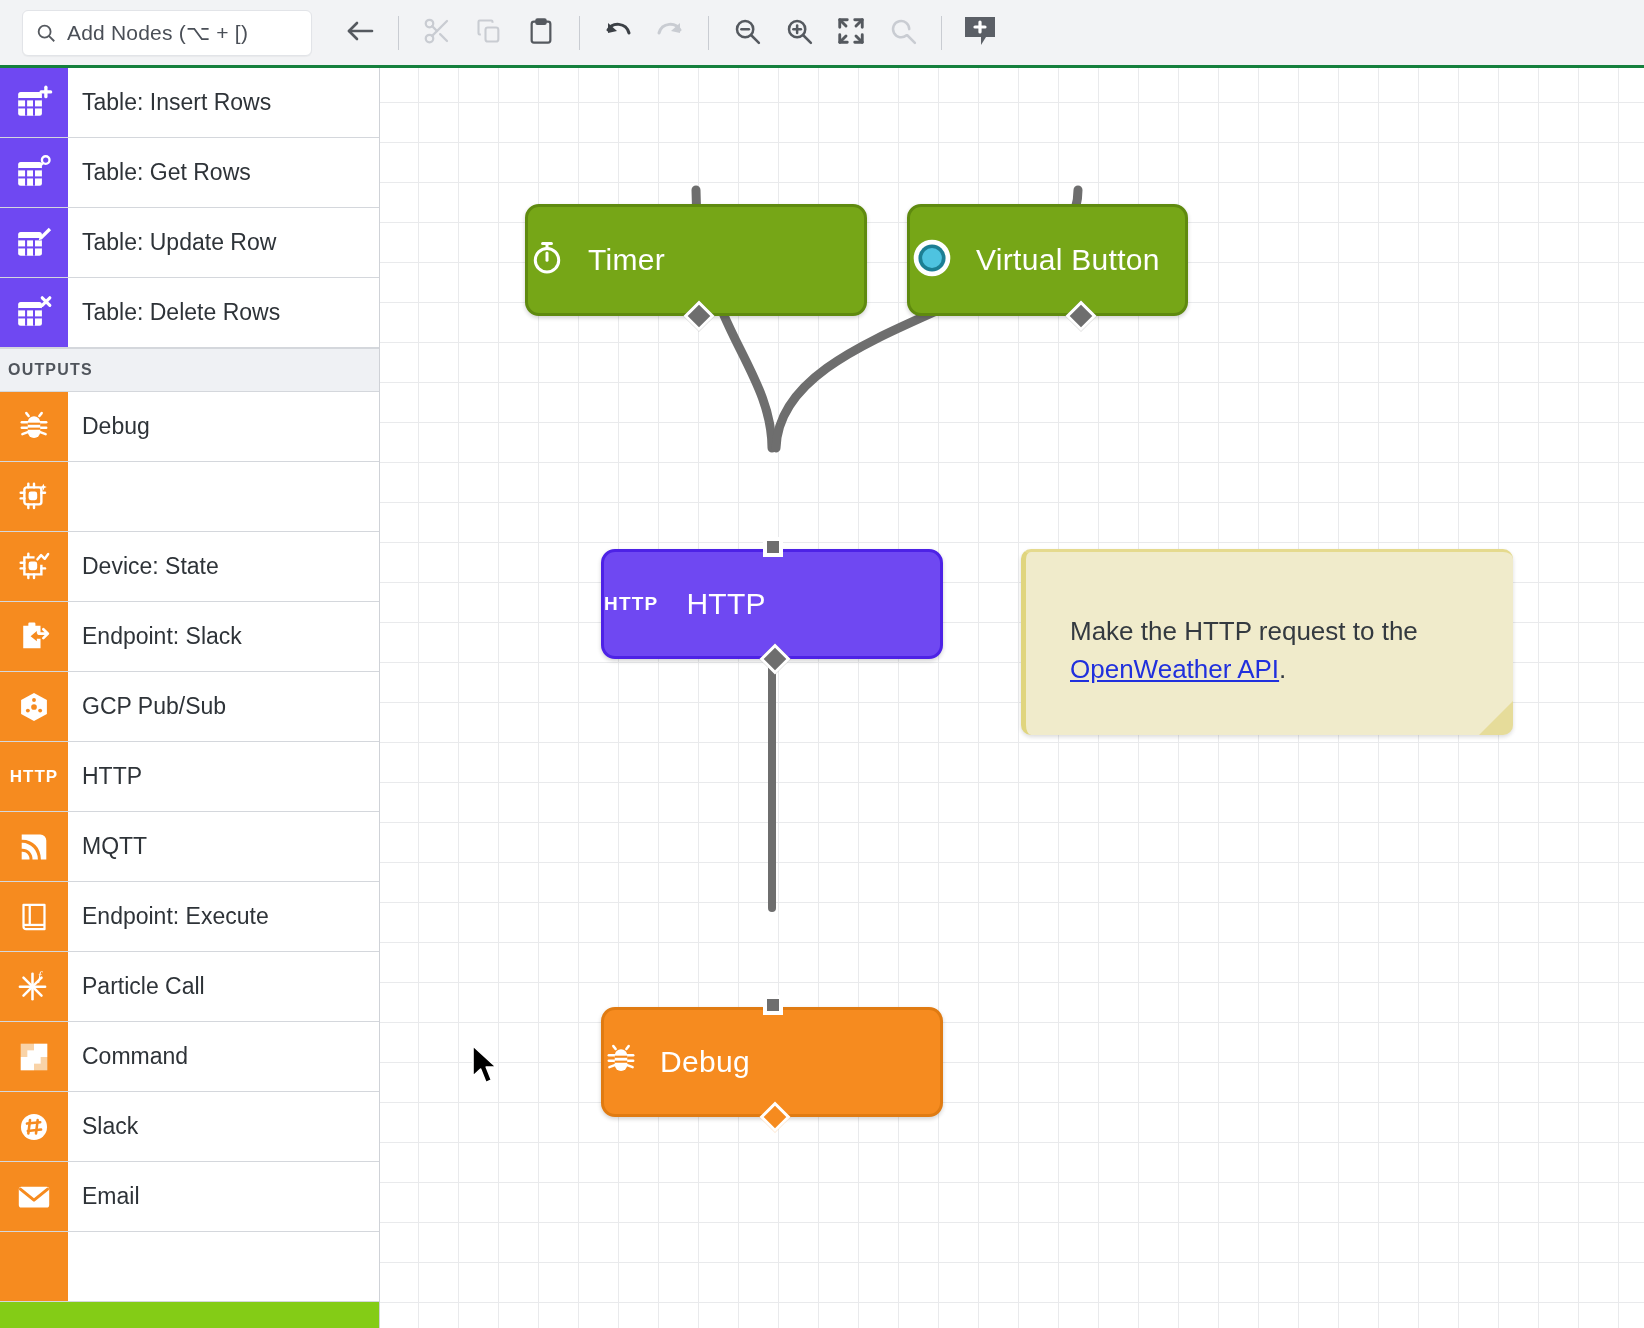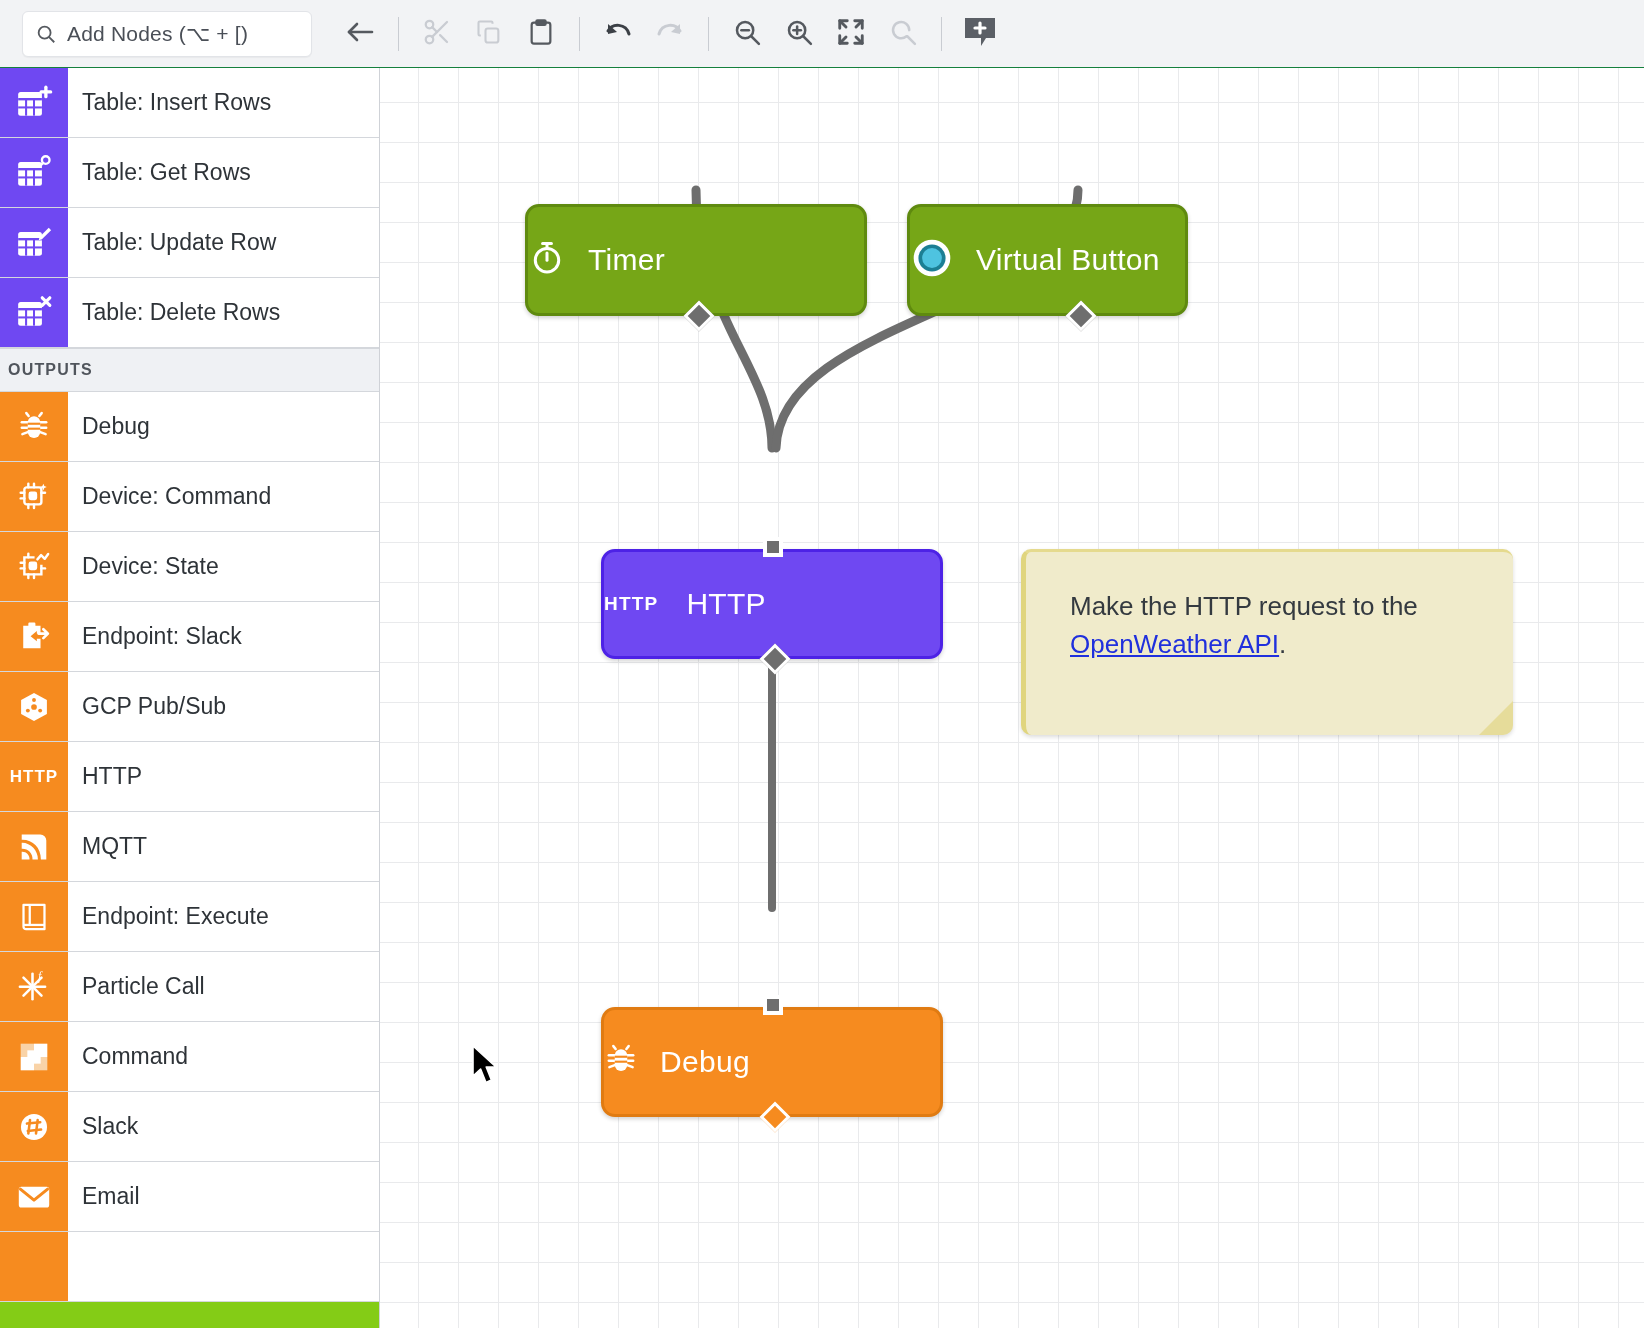--- a/index.html
+++ b/index.html
@@ -19,21 +19,21 @@
     display: flex;
     flex-direction: column;
   }
 
   
   .toolbar {
     position: relative;
     height: 68px;
     min-height: 68px;
     background: #f2f3f5;
-    border-bottom: 1px solid #15803d;
+    border-bottom: 3px solid #15803d;
     display: flex;
     align-items: center;
     padding: 0 10px;
     gap: 0px;
   }
   .search-box {
     width: 290px;
     height: 46px;
     margin-left: 12px;
     background: #ffffff;
@@ -169,21 +169,21 @@
   }
 
   
   .note {
     position: absolute;
     background: #f0ebcb;
     border-radius: 10px;
     border-left: 5px solid #e0d57e;
     border-top: 3px solid #e5da8e;
     box-shadow: 0 2px 4px rgba(0,0,0,0.14);
-    padding: 35px 44px;
+    padding: 60px 44px;
     cursor: pointer;
   }
   .note-text {
     font-size: 26px;
     color: #343a40;
     line-height: 1.48;
   }
   .note-link {
     color: #2030dd;
     text-decoration: underline;
@@ -429,21 +429,20 @@
             <line x1="8" y1="5.2" x2="8" y2="2.6" stroke-linecap="round"></line>
             <line x1="12" y1="5.2" x2="12" y2="2.6" stroke-linecap="round"></line>
             <line x1="8" y1="17.2" x2="8" y2="19.8" stroke-linecap="round"></line>
             <line x1="12" y1="17.2" x2="12" y2="19.8" stroke-linecap="round"></line>
             <line x1="5.2" y1="9" x2="2.6" y2="9" stroke-linecap="round"></line>
             <line x1="5.2" y1="13" x2="2.6" y2="13" stroke-linecap="round"></line>
             <line x1="17.2" y1="9" x2="19.8" y2="9" stroke-linecap="round"></line>
             <path d="M18.6 2.6 l.7 1.7 1.7.7 -1.7.7 -.7 1.7 -.7-1.7 -1.7-.7 1.7-.7z" fill="#ffffff" stroke="none"></path>
           </svg>
         </div>
-        <div class="label">Device: Command</div>
       </div>
 
       <div class="node-row">
         <div class="swatch sw-orange">
           <svg width="34" height="34" viewBox="0 0 24 24" fill="none" stroke="#ffffff" stroke-width="1.7">
             <path d="M17.2 10.4 v6.8 H5.2 V5.2 h7.2"></path>
             <rect x="9" y="9" width="4.4" height="4.4" rx="0.8" fill="#ffffff"></rect>
             <line x1="8" y1="5.2" x2="8" y2="2.6" stroke-linecap="round"></line>
             <line x1="8" y1="17.2" x2="8" y2="19.8" stroke-linecap="round"></line>
             <line x1="12" y1="17.2" x2="12" y2="19.8" stroke-linecap="round"></line>

